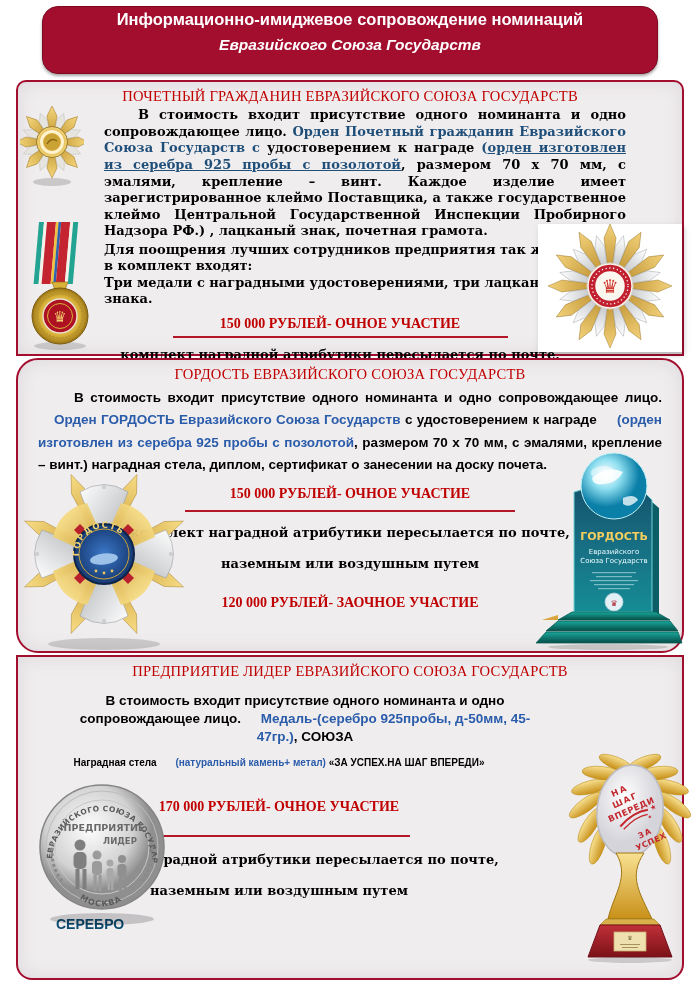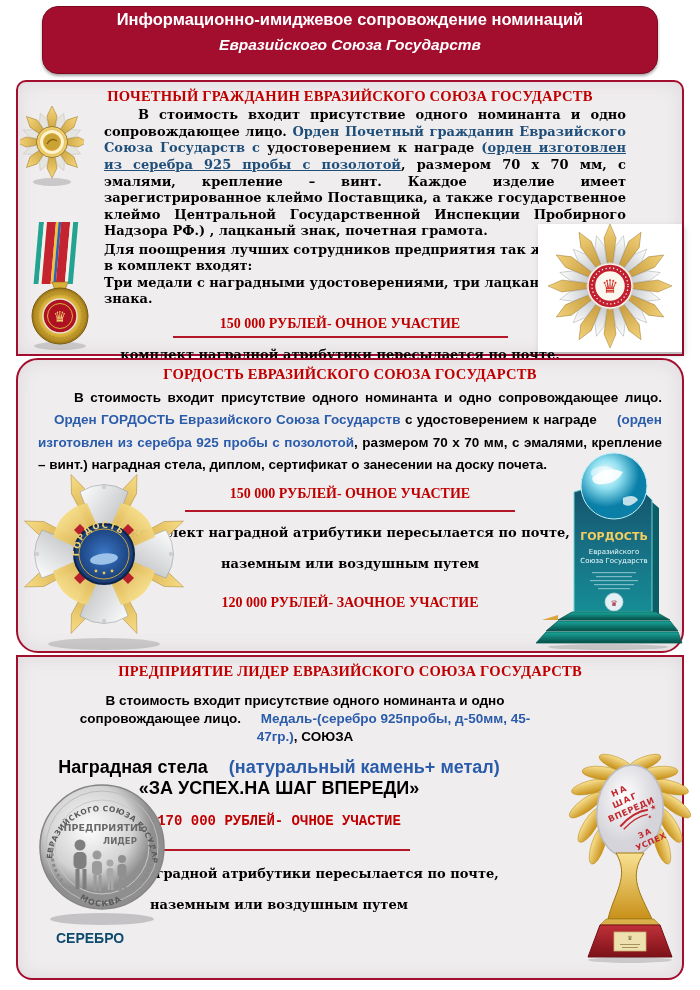--- a/index.html
+++ b/index.html
@@ -12,21 +12,21 @@
     font-family:"Liberation Sans","DejaVu Sans",sans-serif;}
   .header-line1{margin-top:3px;font-weight:bold;font-size:16.5px;}
   .header-line2{margin-top:7px;font-weight:bold;font-style:italic;font-size:15.5px;}
   
   .doc{position:absolute;left:16px;top:80px;width:668px;}
   .section{position:relative;background:#f0edef;border:2px solid #a30d2e;box-sizing:border-box;
     box-shadow:inset 0 0 18px rgba(110,105,115,.16);}
   .s1{height:276px;border-radius:10px 10px 0 0;}
   .s2{height:295px;margin-top:2px;border-radius:22px;}
   .s3{height:325px;margin-top:2px;border-radius:0 0 16px 16px;}
-  .sec-title{text-align:center;color:#c00000;font-weight:bold;font-size:14.6px;
+  .sec-title{text-align:center;color:#c00000;font-weight:normal;font-size:14.6px;
     font-family:"Liberation Serif","DejaVu Serif",serif;padding-top:6px;letter-spacing:.2px;}
   
   .run-black{color:#000;}
   .serifbody .run-blue{color:#1f4e79;}
   .serifbody .run-blue-u{color:#1f4e79;text-decoration:underline;}
   .sansbody .run-blue{color:#2a5caa;margin-left:16px;}
   .serifbody{font-family:"DejaVu Serif","Liberation Serif",serif;font-weight:bold;}
   .sansbody{font-family:"Liberation Sans","DejaVu Sans",sans-serif;font-weight:bold;}
   .s1-para{margin:2px 56px 0 86px;text-align:justify;font-size:13px;line-height:1.28;text-indent:34px;}
   .s1-extra{margin:2px 120px 0 86px;font-size:13px;line-height:1.25;}
@@ -34,21 +34,21 @@
   .price{color:#c00000;font-family:"Liberation Serif","DejaVu Serif",serif;
     font-weight:bold;font-size:14px;text-align:center;}
   .divider{border:0;border-top:2px solid #b51728;margin:4px auto 0 auto;}
   .ship{font-size:13px;font-weight:bold;text-align:center;color:#000;
     font-family:"DejaVu Serif","Liberation Serif",serif;line-height:1.4;}
   .cblock1{margin-left:95px;margin-right:115px;}
   .cblock2{margin-left:105px;margin-right:105px;}
   .cblock3{margin-left:34px;margin-right:176px;}
   .s2-para{margin:4px 20px 0 20px;text-align:justify;font-size:13.5px;line-height:1.65;text-indent:36px;}
   .s3-para1{margin:12px 150px 0 60px;text-align:center;font-size:13.5px;line-height:1.35;}
-  .s3-para2{margin:10px 176px 0 34px;text-align:center;font-size:18px;}
+  .s3-para2{margin:10px 176px 0 34px;text-align:center;font-size:10px;}
   .gap-lines .line + .line{margin-top:13px;}
   .bottom-row{position:relative;margin-top:16px;height:20px;}
   .silver-label{position:absolute;left:38px;top:0;color:#0c4a6e;font-weight:bold;font-size:14px;
     font-family:"Liberation Sans","DejaVu Sans",sans-serif;}
   .img{position:absolute;}
   .photo{position:absolute;background:#fff;box-shadow:2px 3px 6px rgba(0,0,0,.22);}
   svg text{font-family:"DejaVu Sans","Liberation Sans",sans-serif;}
 </style>
 </head>
 <body>
@@ -318,21 +318,21 @@
       <ellipse cx="80" cy="211" rx="60" ry="3" fill="rgba(0,0,0,.15)"></ellipse>
     </svg>
   </div>
 
   <div class="section s3">
     <div class="sec-title">ПРЕДПРИЯТИЕ ЛИДЕР ЕВРАЗИЙСКОГО СОЮЗА ГОСУДАРСТВ</div>
     <div class="s3-para1 sansbody"><span class="run-black">В стоимость входит присутствие одного номинанта и одно сопровождающее лицо. </span><span class="run-blue">Медаль-(серебро 925пробы, д-50мм, 45-47гр.)</span><span class="run-black">, СОЮЗА</span></div>
     <div class="s3-para2 sansbody"><span class="run-black">Наградная стела </span><span class="run-blue">(натуральный камень+ метал)</span><span class="run-black"> «ЗА УСПЕХ.НА ШАГ ВПЕРЕДИ»</span></div>
 
     <div class="cblock3">
-      <div class="price" style="margin-top:14px;font-family:Liberation Mono, monospace;">170 000 РУБЛЕЙ- ОЧНОЕ УЧАСТИЕ</div>
+      <div class="price" style="margin-top:31px;">170 000 РУБЛЕЙ- ОЧНОЕ УЧАСТИЕ</div>
       <hr class="divider" style="width:262px;margin-top:20px;">
       <div class="ship gap-lines" style="margin-top:14px;">
           <span class="line">комплект   наградной атрибутики пересылается по почте,</span>
           <span class="line">наземным или воздушным путем</span>
         </div>
     </div>
     <div class="bottom-row">
       <div class="silver-label">СЕРЕБРО</div>
     </div>
 

